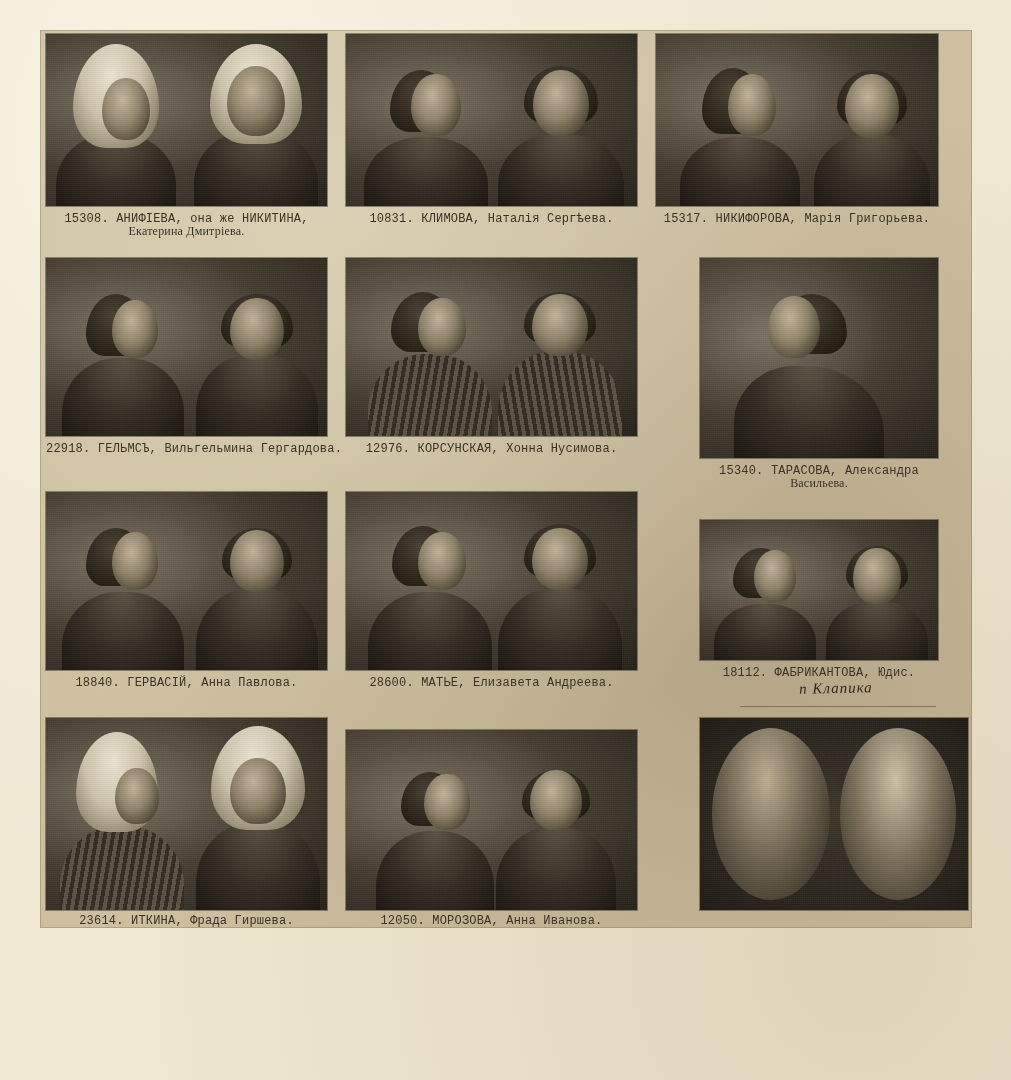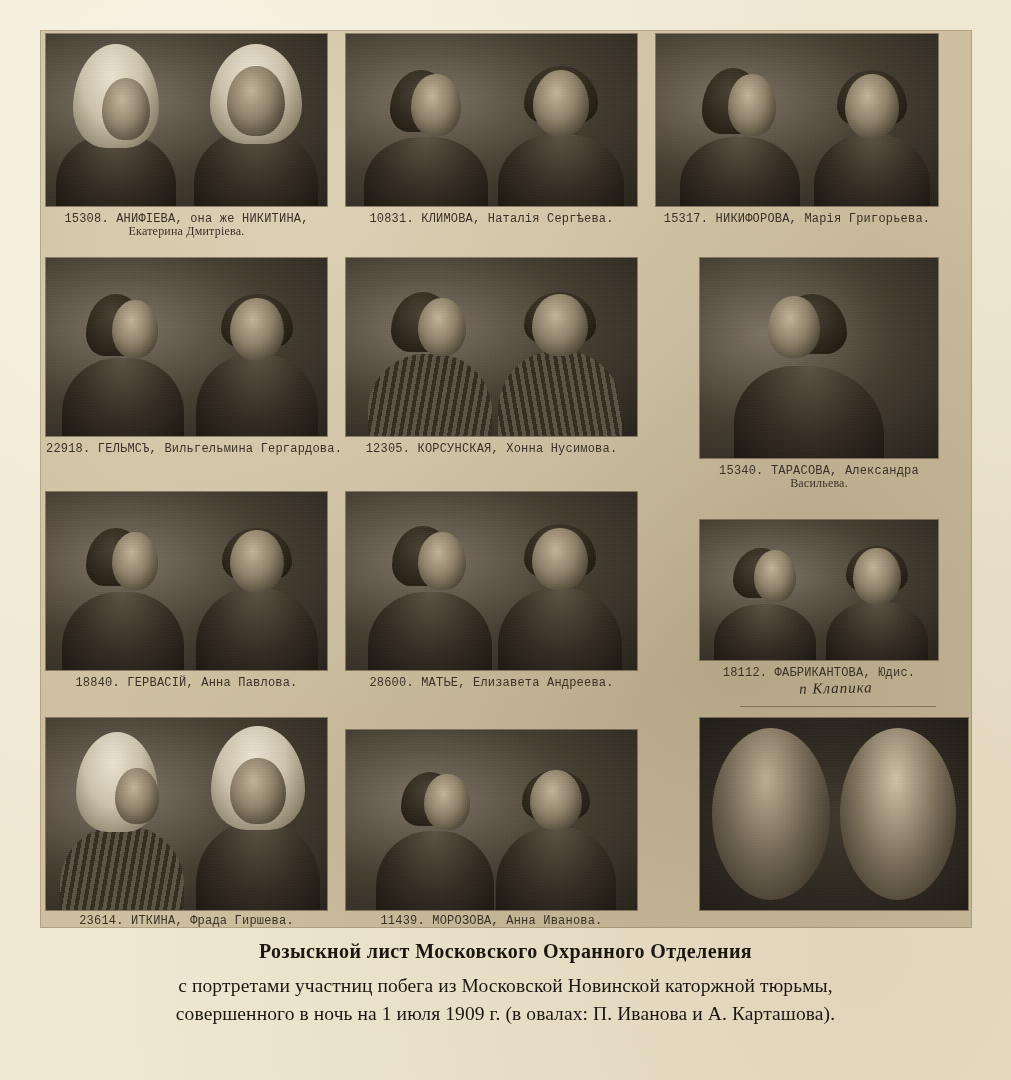--- a/index.html
+++ b/index.html
@@ -220,21 +220,21 @@
         <div class="hair" style="bottom:84px; width:64px; height:60px; left:44%;"></div>
         <div class="head" style="bottom:80px; width:48px; height:58px; left:60%;"></div>
       </div>
       <div class="portrait" style="left:152px; width:124px; height:178px;">
         <div class="shoulders" style="height:48%; background:repeating-linear-gradient(80deg,#5d5344 0 4px,#332c22 4px 8px);"></div>
         <div class="hair" style="bottom:92px; width:72px; height:52px;"></div>
         <div class="head" style="bottom:80px; width:56px; height:62px;"></div>
       </div>
       <div class="grain"></div>
     </div>
-    <div class="caption cap-l1" style="left:306px; top:412px; width:291px;">12305. КОРСУНСКАЯ, Хонна Нусимова.</div>
+    <div class="caption cap-l1" style="left:306px; top:412px; width:291px;">12976. КОРСУНСКАЯ, Хонна Нусимова.</div>
 
     <div class="cell" style="left:660px; top:228px; width:238px; height:200px;">
       <div class="cellbg"></div>
       <div class="portrait" style="left:34px; width:150px; height:200px;">
         <div class="shoulders" style="height:46%; border-radius:40% 52% 0 0 / 62% 74% 0 0;"></div>
         <div class="hair" style="bottom:104px; width:70px; height:60px; left:52%;"></div>
         <div class="head" style="bottom:100px; width:52px; height:62px; left:40%;"></div>
       </div>
       <div class="grain"></div>
     </div>
@@ -314,33 +314,28 @@
         <div class="hair" style="bottom:84px; width:58px; height:54px; left:46%;"></div>
         <div class="head" style="bottom:80px; width:46px; height:56px; left:60%;"></div>
       </div>
       <div class="portrait" style="left:150px; width:120px; height:180px;">
         <div class="shoulders" style="height:46%;"></div>
         <div class="hair" style="bottom:90px; width:68px; height:50px;"></div>
         <div class="head" style="bottom:80px; width:52px; height:60px;"></div>
       </div>
       <div class="grain"></div>
     </div>
-    <div class="caption cap-l1" style="left:306px; top:884px; width:291px;">11439. МОРОЗОВА, Анна Иванова.</div>
+    <div class="caption cap-l1" style="left:306px; top:884px; width:291px;">12050. МОРОЗОВА, Анна Иванова.</div>
 
     <div class="cell" style="left:660px; top:688px; width:268px; height:192px;">
       <div class="cellbg" style="background:radial-gradient(ellipse at 50% 50%, #3a3327 0%, #1b1710 100%);"></div>
       <div style="position:absolute; left:12px; top:10px; width:118px; height:172px; border-radius:50%;
                   background:radial-gradient(ellipse at 44% 34%, #b3a territory, #2a2419);
                   background-image:radial-gradient(ellipse at 46% 30%, #bdae92 0%, #6e6350 48%, #241f16 100%);"></div>
       <div style="position:absolute; left:140px; top:10px; width:116px; height:172px; border-radius:50%;
                   background-image:radial-gradient(ellipse at 48% 30%, #cfc2a6 0%, #7b6f5a 48%, #272117 100%);"></div>
       <div class="grain"></div>
     </div>
 
   </div>
 
-  <div id="bottom">
-    <div class="title">Розыскной лист Московского Охранного Отделения</div>
-    <div class="line">с портретами участниц побега из Московской Новинской каторжной тюрьмы,</div>
-    <div class="line">совершенного в ночь на 1 июля 1909 г. (в овалах: П. Иванова и А. Карташова).</div>
-  </div>
 
 </div>
 
 </body></html>

